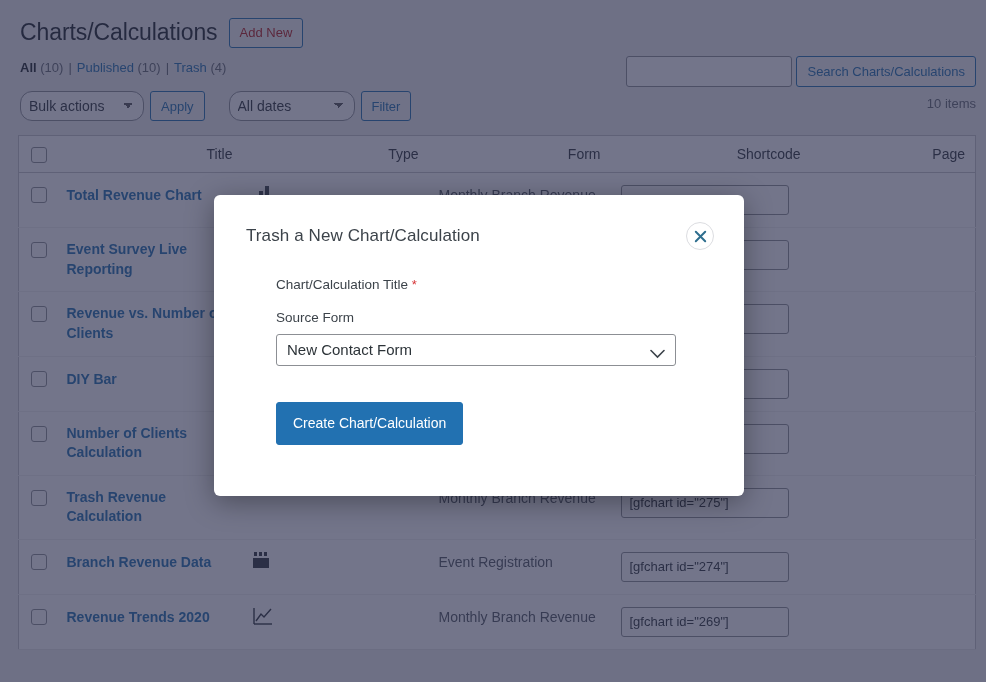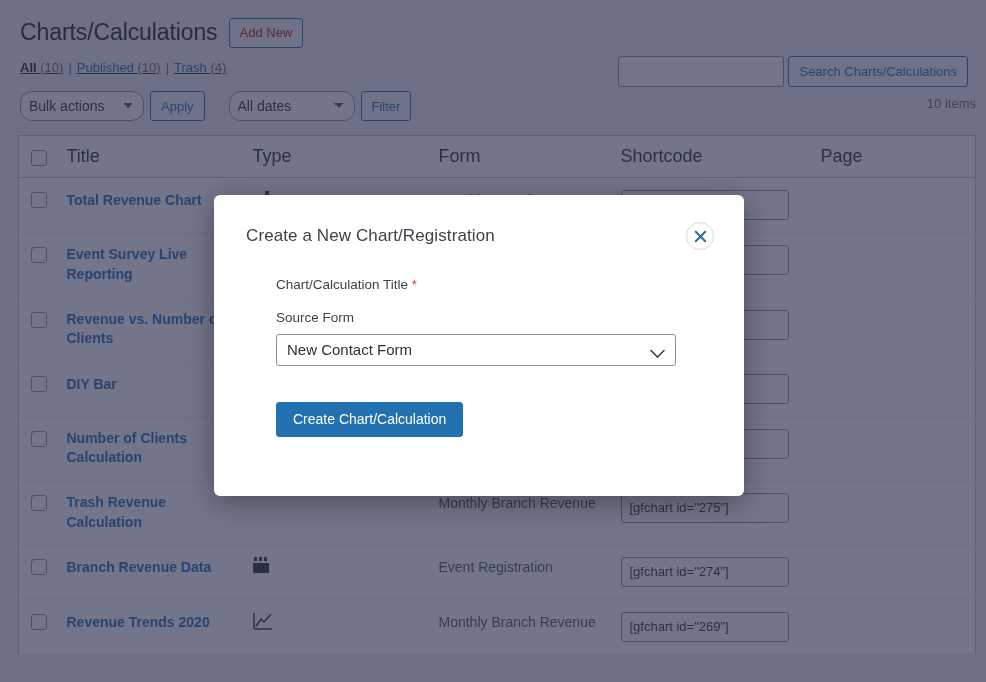--- a/index.html
+++ b/index.html
@@ -32,28 +32,28 @@
     background: #f6f7f7; border: 1px solid #2271b1;
     color: #b91c1c; border-radius: 3px; cursor: pointer;
     white-space: nowrap;
   }
 
   .subsubsub {
     margin: 12px 0 0 2px; padding: 0; font-size: 13px;
     color: #2c3338; list-style: none;
     display: flex; align-items: center;
   }
-  .subsubsub li { display: inline; text-decoration: underline; }
+  .subsubsub li { display: inline; }
   .subsubsub a { color: #2271b1; text-decoration: none; }
   .subsubsub a.current { color: #1d2327; font-weight: 600; }
   .subsubsub .count { color: #646970; }
   .sep { color: #646970; margin: 0 5px; }
 
   .search-box {
-    position: absolute; right: 18px; top: 56px;
+    position: absolute; right: 10px; top: 56px;
     display: flex; gap: 4px; align-items: flex-end;
   }
   .search-input {
     width: 166px; height: 31px; padding: 0 8px;
     border: 1px solid #8c8f94; border-radius: 3px;
     background: #fff; font-size: 14px; color: #2c3338;
   }
   .search-submit {
     height: 31px; padding: 0 10px;
     background: #f6f7f7; border: 1px solid #2271b1;
@@ -94,22 +94,22 @@
 
   
   .wp-list-table {
     width: 958px; margin-top: 12px;
     border: 1px solid #c3c4c7; border-bottom: none;
     background: #fff; border-collapse: collapse;
     border-spacing: 0; font-size: 14px;
     box-shadow: 0 1px 1px rgba(0,0,0,.04);
   }
   .wp-list-table thead th {
-    text-align: left; font-weight: 400; color: #2c3338;
-    padding: 9px 10px; font-size: 18px; line-height: 1.3;
+    text-align: right; font-weight: 400; color: #2c3338;
+    padding: 9px 10px; font-size: 14px; line-height: 1.3;
     border-bottom: 1px solid #c3c4c7; vertical-align: middle;
   }
   .wp-list-table tbody td {
     padding: 12px 10px; vertical-align: top;
     border-top: 1px solid #f0f0f1; color: #50575e;
     line-height: 1.45;
   }
   .wp-list-table tbody tr:first-child td { border-top: none; }
   .col-cb   { width: 38px; padding-left: 12px !important; padding-right: 0 !important; }
   .col-title{ width: 186px; }
@@ -207,21 +207,21 @@
   }
   .select-wrap { position: relative; display: inline-block; }
   .select-wrap .chev {
     position: absolute; right: 11px; top: 11px;
     pointer-events: none;
   }
   .modal-footer { padding: 22px 30px 0 62px; }
   .primary-btn {
     background: #2271b1; border: 1px solid #2271b1;
     color: #fff; font-size: 14px; font-weight: 400;
-    padding: 0 16px; height: 35px; border-radius: 3px;
+    padding: 0 16px; height: 43px; border-radius: 3px;
     cursor: pointer; line-height: 33px;
     font-family: "Liberation Sans", sans-serif;
   }
 </style>
 </head>
 <body>
 
 <div id="page-root">
 
   <div class="wrap-head">
@@ -403,21 +403,21 @@
 
     </tbody>
   </table>
 </div>
 
 <div id="dim-overlay"></div>
 
 <div id="modal">
 
   <div class="modal-header">
-    <h2 class="modal-title">Create a New Chart/Registration</h2>
+    <h2 class="modal-title">Trash a New Chart/Calculation</h2>
     <button class="modal-close">
       <svg width="13" height="13" viewBox="0 0 13 13" aria-hidden="true">
         <path d="M1.8 1.8 L11.2 11.2 M11.2 1.8 L1.8 11.2" stroke="#2e6e8e" stroke-width="2" stroke-linecap="round"></path>
       </svg>
     </button>
   </div>
 
   <div class="modal-body">
     <div class="field">
       <label class="field-label">

